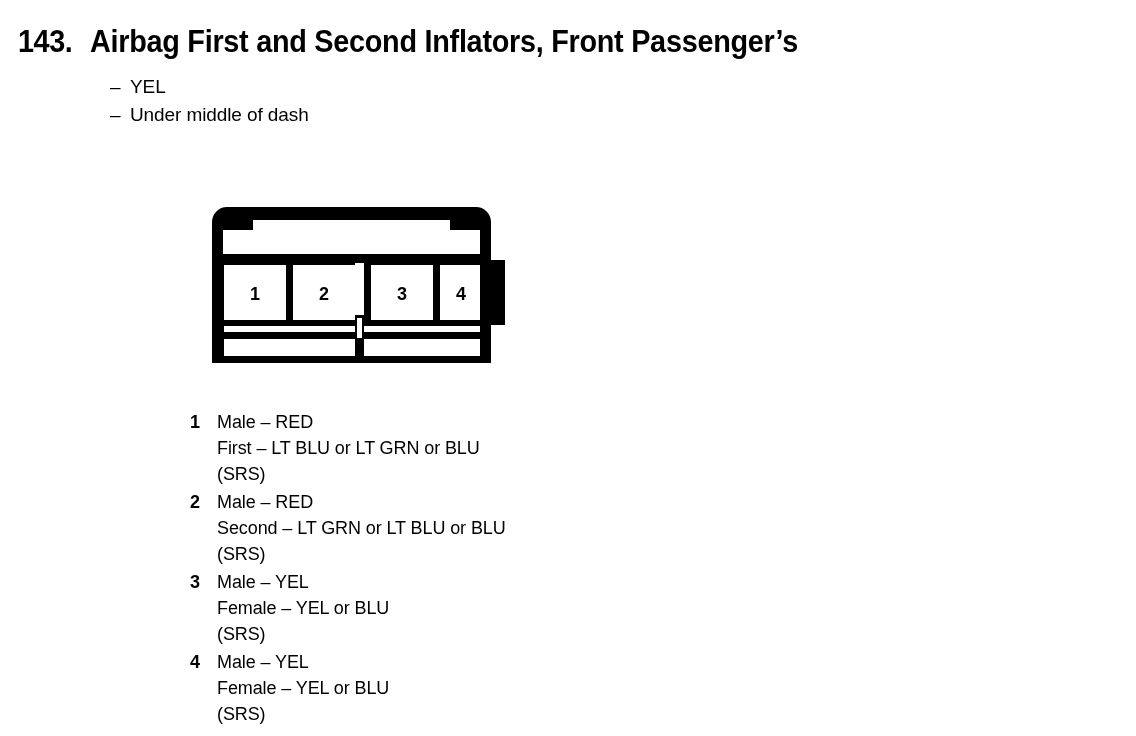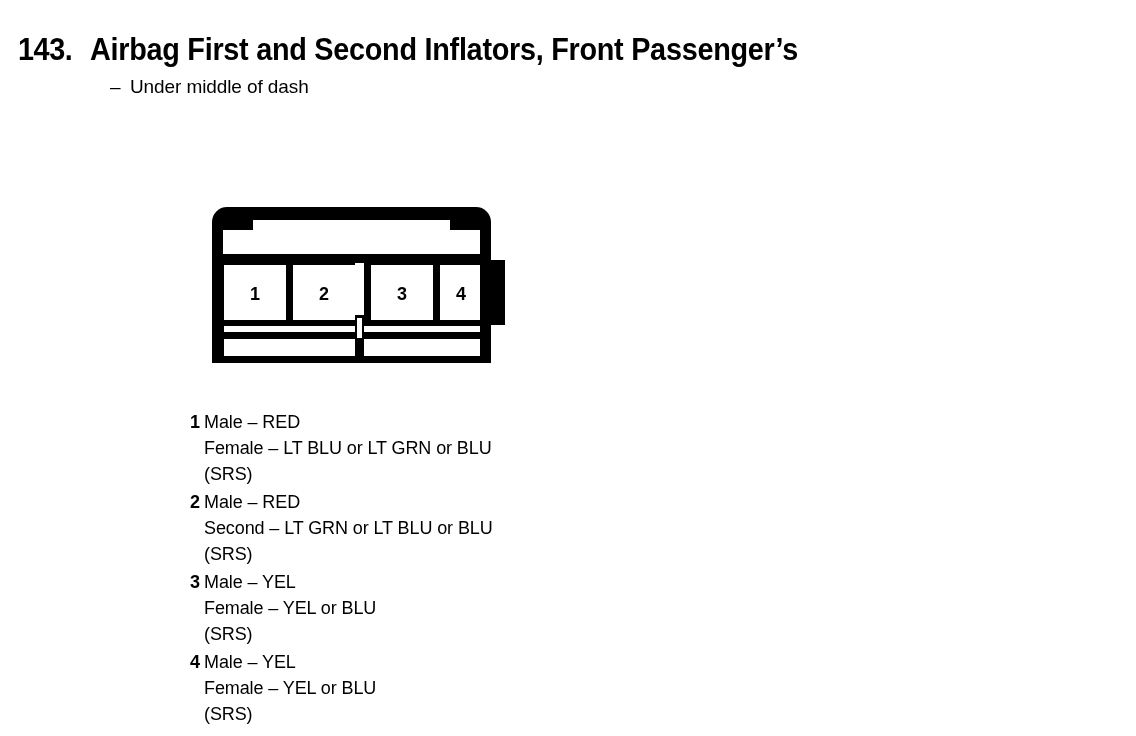--- a/index.html
+++ b/index.html
@@ -13,21 +13,21 @@
     position: relative;
     font-family: "Liberation Sans", sans-serif;
     color: #000000;
     overflow: hidden;
   }
 
   
   .title-row {
     position: absolute;
     left: 18px;
-    top: 32px;
+    top: 24px;
     display: flex;
     align-items: flex-end;
     white-space: nowrap;
   }
   .title-number {
     font-size: 31px;
     font-weight: bold;
     letter-spacing: -0.5px;
     transform: scaleX(0.93);
     transform-origin: left center;
@@ -78,38 +78,41 @@
   }
   .legend-num {
     width: 20px;
     text-align: right;
     font-size: 18px;
     font-weight: bold;
     line-height: 26px;
     flex: 0 0 auto;
   }
   .legend-lines {
-    margin-left: 4px;
+    margin-left: 17px;
   }
   .legend-line {
     font-size: 18px;
     line-height: 26px;
     white-space: nowrap;
     letter-spacing: -0.1px;
   }
 </style>
 </head>
 <body>
 
 <div class="title-row">
   <span class="title-number">143.</span>
   <span class="title-text">Airbag First and Second Inflators, Front Passenger’s</span>
 </div>
 
 <div class="notes">
+  <div class="note-line">
+    <span class="note-dash">–</span><span>YEL</span>
+  </div>
   <div class="note-line">
     <span class="note-dash">–</span><span>Under middle of dash</span>
   </div>
 </div>
 
 <div class="connector">
   <svg width="300" height="172" viewBox="0 0 300 172">
 
     <path fill="#000000" d="M 7,22
              A 15,15 0 0 1 22,7
@@ -154,21 +157,21 @@
     <text x="256" y="100" text-anchor="middle" font-family="Liberation Sans, sans-serif" font-size="18" font-weight="bold" fill="#000000">4</text>
   </svg>
 </div>
 
 <div class="legend">
 
   <div class="legend-entry">
     <div class="legend-num">1</div>
     <div class="legend-lines">
       <div class="legend-line">Male – RED</div>
-      <div class="legend-line">Female – LT BLU or LT GRN or BLU</div>
+      <div class="legend-line">First – LT BLU or LT GRN or BLU</div>
       <div class="legend-line">(SRS)</div>
     </div>
   </div>
 
   <div class="legend-entry">
     <div class="legend-num">2</div>
     <div class="legend-lines">
       <div class="legend-line">Male – RED</div>
       <div class="legend-line">Second – LT GRN or LT BLU or BLU</div>
       <div class="legend-line">(SRS)</div>

